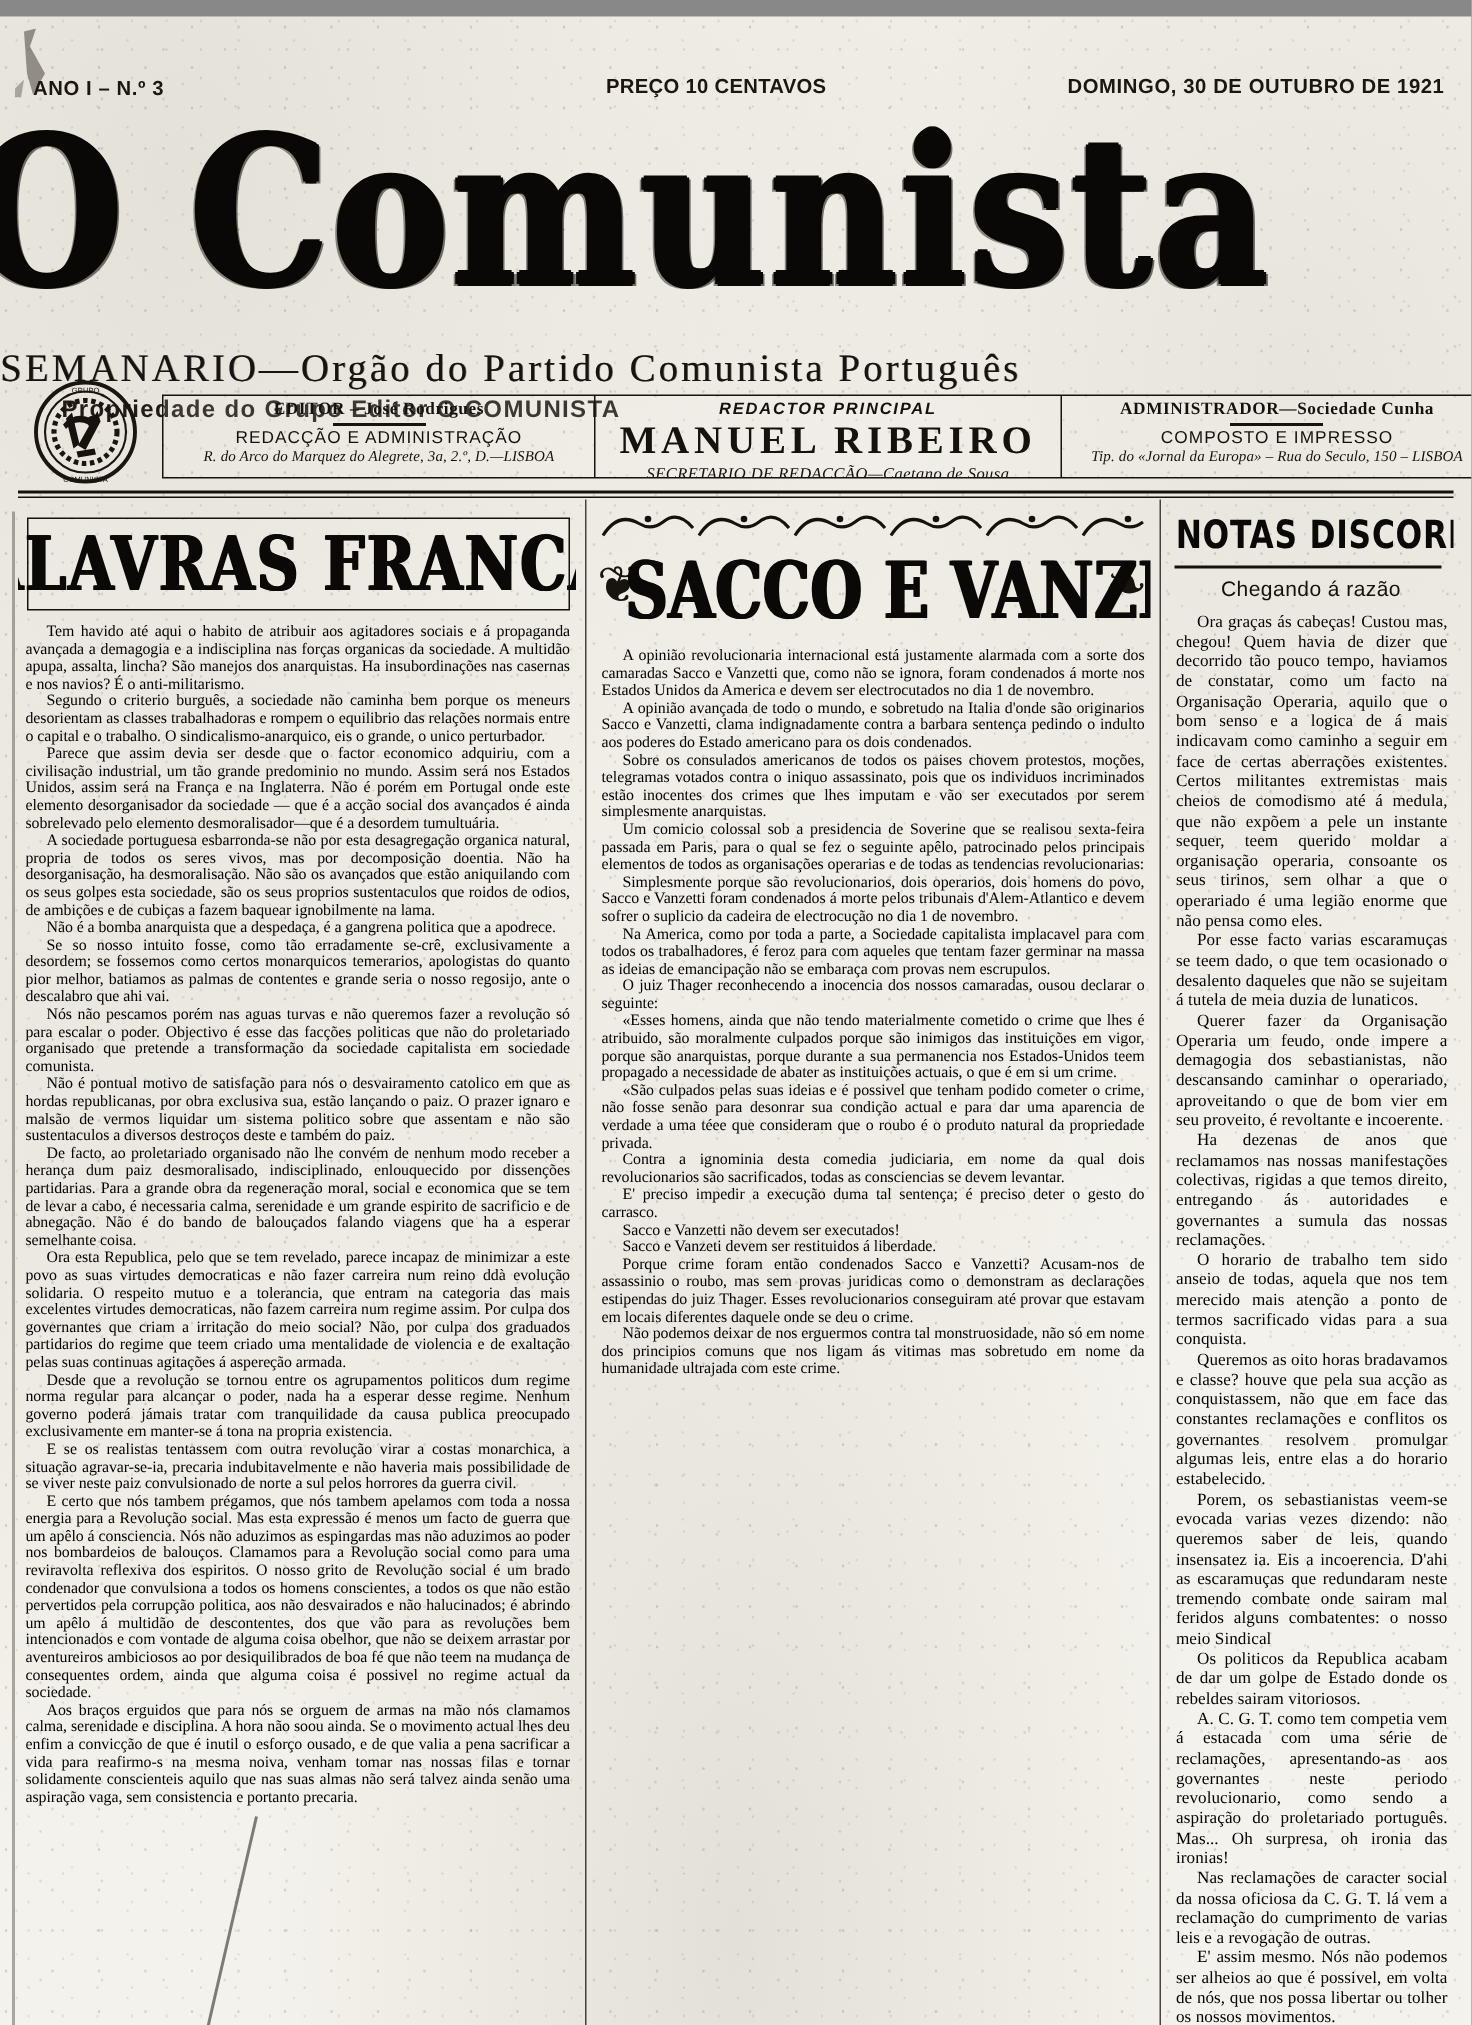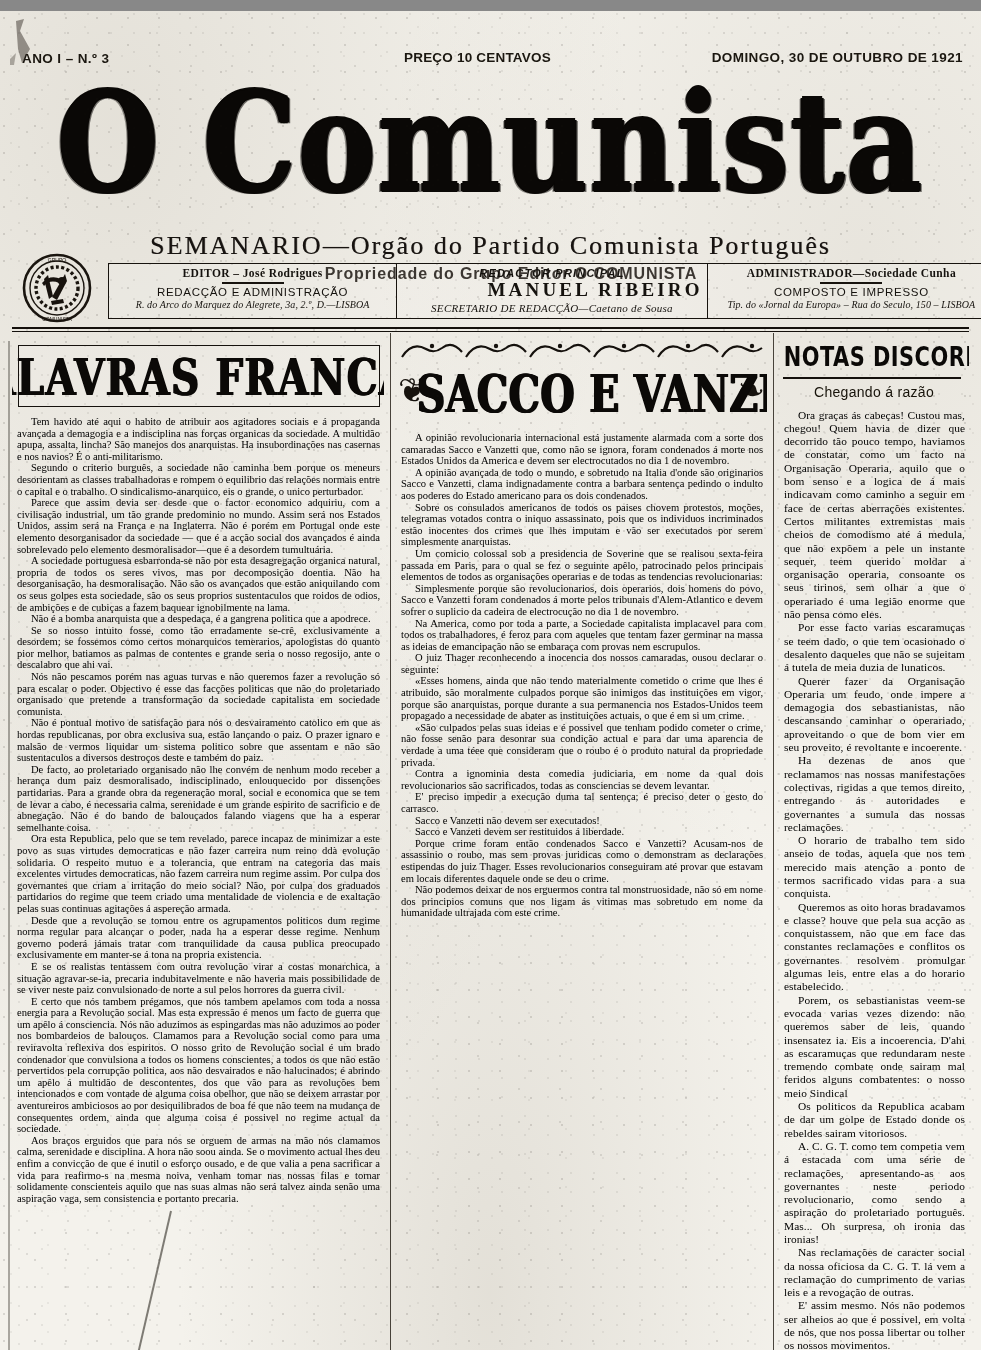--- a/index.html
+++ b/index.html
@@ -53,21 +53,20 @@
   .topline .l { position: absolute; left: 22px; top: 2px; }
   .topline .c { position: absolute; left: 404px; top: 1px; letter-spacing: .2px; }
   .topline .r { position: absolute; right: 18px; top: 1px; }
 
   
   .masthead {
     position: absolute;
     top: 60px;
     left: 0;
     width: 981px;
-    text-align: center;
   }
   .masthead-title {
     font-family: "DejaVu Serif", serif;
     font-weight: 700;
     font-size: 112px;
     line-height: 1.0;
     letter-spacing: 2px;
     color: #0a0806;
     text-shadow:
       1.5px 0 0 #0a0806, -1.5px 0 0 #0a0806,
@@ -145,26 +144,25 @@
   }
   
   .sc-mid1 {
     font-size: 11px;
     font-style: italic;
     font-weight: 700;
     letter-spacing: 1.2px;
     font-family: Liberation Sans, sans-serif;
   }
   .sc-mid2 {
-    font-size: 19px;
+    font-size: 26px;
     font-weight: 700;
     letter-spacing: 3.2px;
     font-family: "Liberation Serif", serif;
     margin: 0 0 1px 0;
-    text-align: right;
   }
   .sc-mid3 {
     font-size: 11px;
     font-style: italic;
     letter-spacing: .3px;
     font-family: "Liberation Serif", serif;
     white-space: nowrap;
   }
 
   

